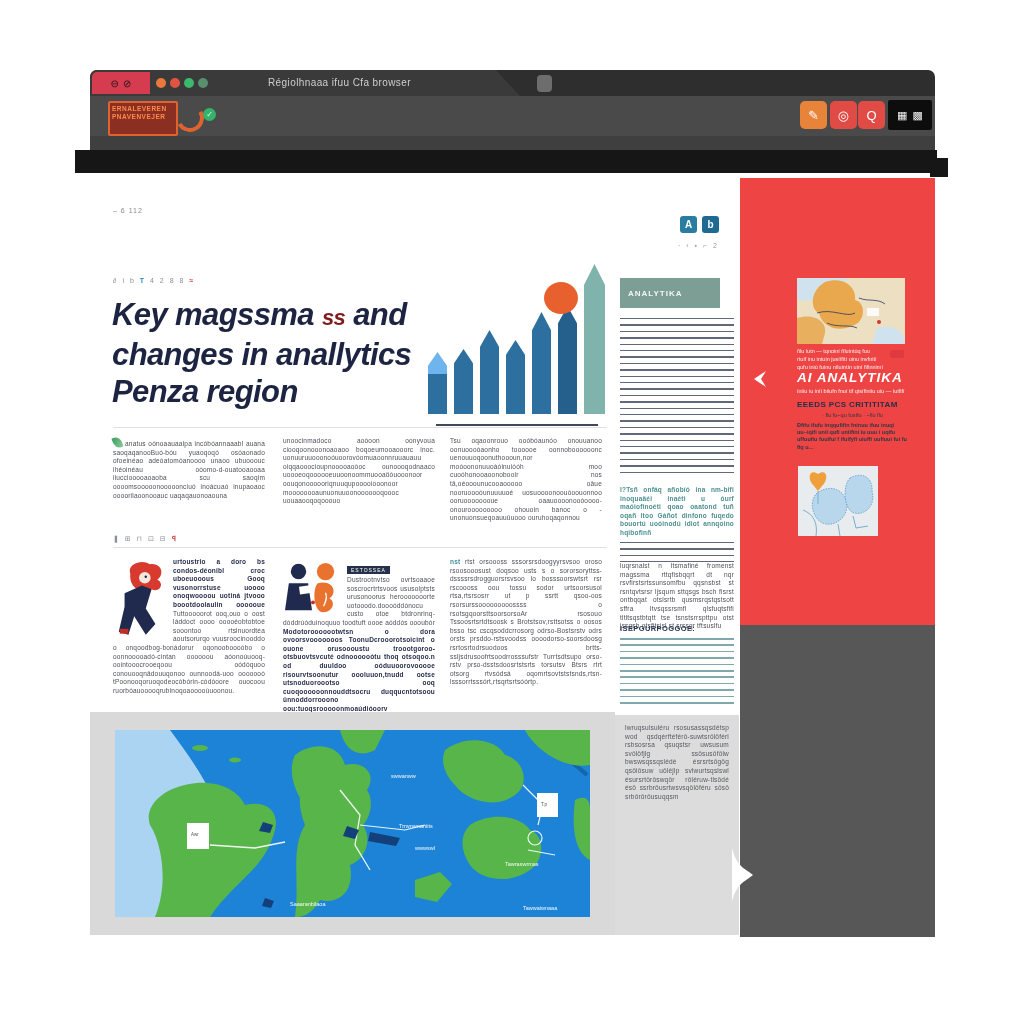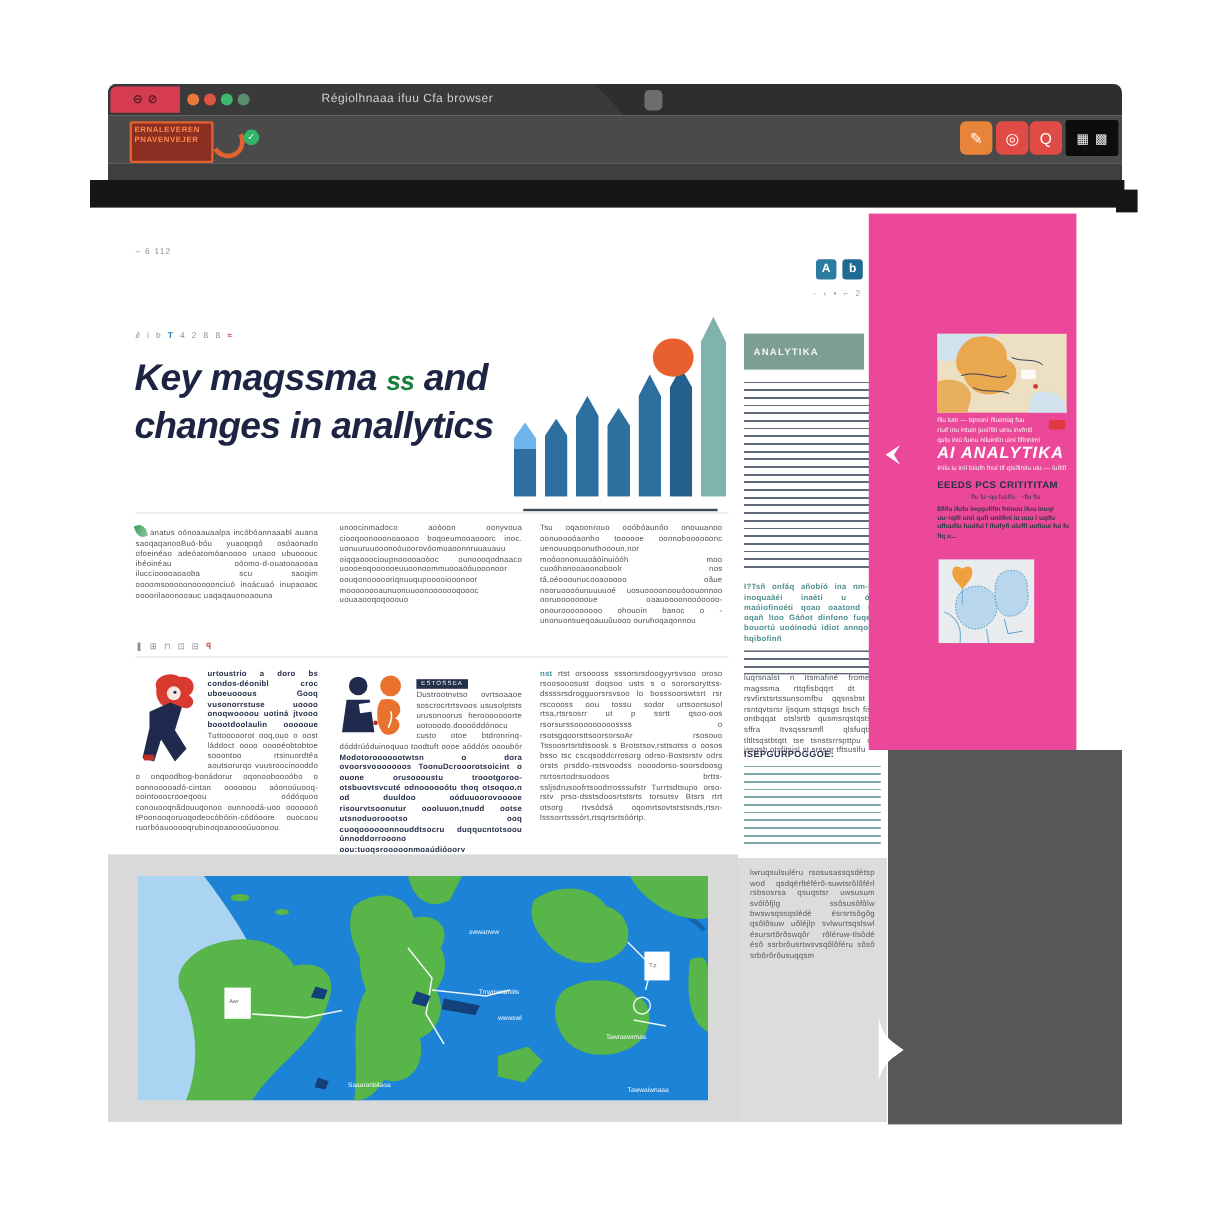--- a/index.html
+++ b/index.html
@@ -41,21 +41,21 @@
   .meta-top{left:23px;top:33px;font-size:7px;color:#8a8a8a;letter-spacing:1px;}
   .h1{left:22px;top:42px;font-size:31px;font-weight:bold;color:#141414;letter-spacing:-.5px;white-space:nowrap;}
   .share{top:42px;width:17px;height:17px;border-radius:3px;background:#2a7ca0;color:#fff;font-size:10px;
          font-weight:bold;display:flex;align-items:center;justify-content:center;}
   .sharemeta{left:588px;top:68px;font-size:7px;color:#9a9a9a;letter-spacing:2px;}
   .iconrow{font-size:7px;color:#8a8f98;letter-spacing:2px;}
   .iconrow .blue{color:#2a8ac0;font-weight:bold;}
   .iconrow .red{color:#c8463a;font-weight:bold;}
   .headline{left:22px;top:122px;font-size:31px;line-height:37px;font-weight:800;font-style:italic;
             color:#1d2442;letter-spacing:-.6px;}
-  .headline .ss{color:#15803d;font-size:22px;}
+  .headline .ss{color:#7f1d1d;font-size:22px;}
   .hr{height:1px;background:#e0e0e0;}
   .garble{font-size:6.5px;line-height:8.6px;color:#4c4f58;letter-spacing:.2px;text-align:justify;margin:0;}
   .garble .dk{color:#262e4a;font-weight:bold;}
   .garble .tl{color:#3f8f96;font-weight:bold;}
   .col{width:152px;}
   .leaf{display:inline-block;width:9px;height:11px;background:linear-gradient(135deg,#3aa05a,#8fc8a0);
         border-radius:0 70% 0 70%;transform:rotate(-18deg);margin-right:3px;vertical-align:-2px;}
   .badge{display:inline-block;background:#25304a;color:#fff;font-size:5px;padding:1px 4px;letter-spacing:1px;}
   .illus{float:left;margin:2px 6px 2px 0;}
 
@@ -66,21 +66,21 @@
   .scribble.teal{background:repeating-linear-gradient(to bottom,#5f9398 0,#5f9398 1.5px,transparent 1.5px,transparent 6.4px);}
   .tealpar{color:#4d8f8f;font-weight:bold;}
   .c4sub{left:530px;top:450px;font-size:7.5px;font-weight:bold;color:#2a3350;letter-spacing:.4px;}
   .graypanel{left:525px;top:541px;width:124px;height:220px;background:#dcdcdc;}
 
   
   .mapframe{left:0px;top:538px;width:525px;height:223px;background:#d9d9d9;}
   .maplabel{fill:#fff;font-size:5.5px;font-family:"Liberation Sans",sans-serif;opacity:.95;}
 
   
-  .steal{left:724px;top:178px;width:173px;height:447px;background:#ec4899;}
+  .steal{left:740px;top:178px;width:195px;height:447px;background:#ef4444;}
   .sdark{left:740px;top:625px;width:195px;height:312px;background:#575757;}
   .scap{font-size:5.5px;color:#f0f5f3;line-height:7.5px;}
   .sheading{left:57px;top:192px;font-size:13.5px;font-weight:bold;color:#fff;letter-spacing:1px;font-style:italic;}
   .sheading2{left:57px;top:222px;font-size:8px;font-weight:bold;color:#25304a;letter-spacing:.4px;}
   .sbody{font-size:5.5px;color:#2e3944;line-height:7.2px;}
   .redbadge{left:150px;top:172px;width:14px;height:8px;background:#e0393f;border-radius:2px;}
 </style>
 </head>
 <body>
 
@@ -137,20 +137,21 @@
     <div class="abs iconrow" style="left:23px;top:103px;">
       <span>∂ i b</span>
       <span class="blue">T</span>
       <span>4 2 8 8</span>
       <span class="red">≈</span>
     </div>
 
     <div class="abs headline">
       <span>Key magssma </span><span class="ss">ss</span><span> and</span><br>
       <span>changes in anallytics</span><br>
+      <span>Penza region</span>
     </div>
 
     <div class="abs" style="left:338px;top:90px;width:185px;height:162px;">
       <div style="position:absolute;bottom:12px;left:0;display:flex;align-items:flex-end;gap:7px;">
         <div style="width:19px;height:62px;background:linear-gradient(#6db5ec 0 36%,#2d6f9f 36%);clip-path:polygon(50% 0,100% 22%,100% 100%,0 100%,0 22%);"></div>
         <div style="width:19px;height:65px;background:#2d6f9f;clip-path:polygon(50% 0,100% 22%,100% 100%,0 100%,0 22%);"></div>
         <div style="width:19px;height:84px;background:#2d6f9f;clip-path:polygon(50% 0,100% 20%,100% 100%,0 100%,0 20%);"></div>
         <div style="width:19px;height:74px;background:#2d6f9f;clip-path:polygon(50% 0,100% 20%,100% 100%,0 100%,0 20%);"></div>
         <div style="width:19px;height:102px;background:#2d6f9f;clip-path:polygon(50% 0,100% 18%,100% 100%,0 100%,0 18%);"></div>
         <div style="width:19px;height:108px;background:#25608c;clip-path:polygon(50% 0,100% 16%,100% 100%,0 100%,0 16%);"></div>

